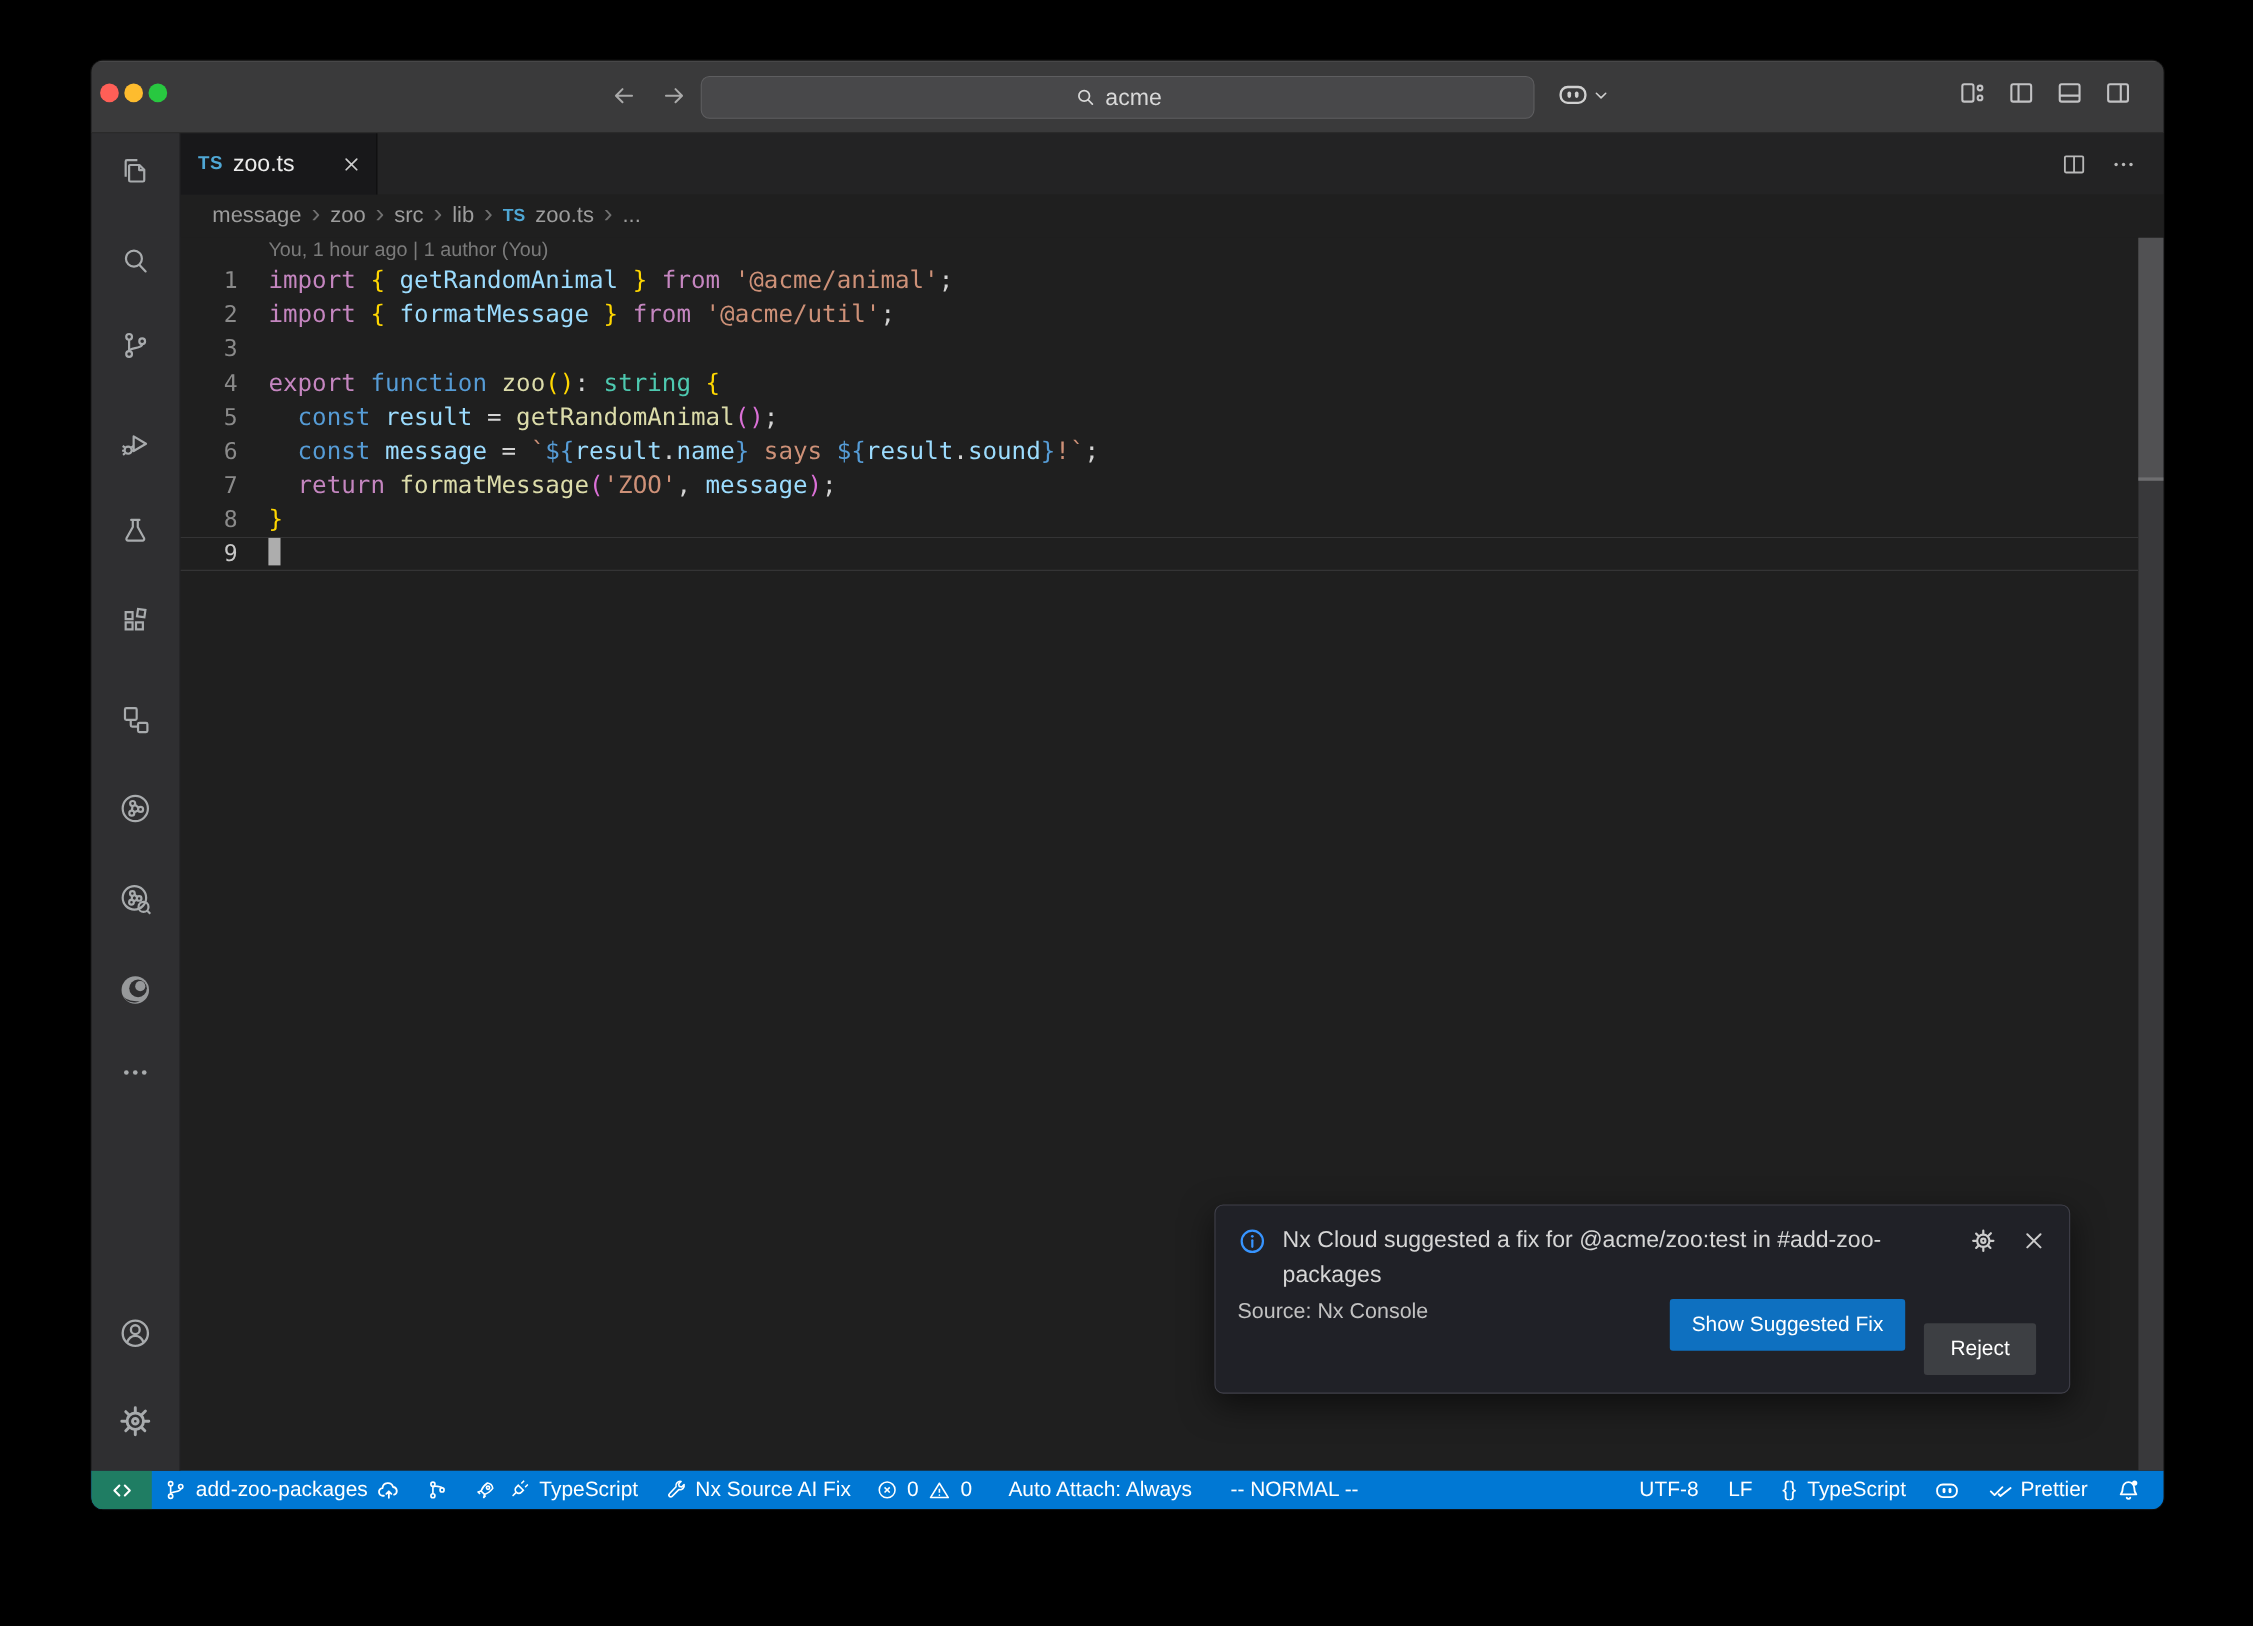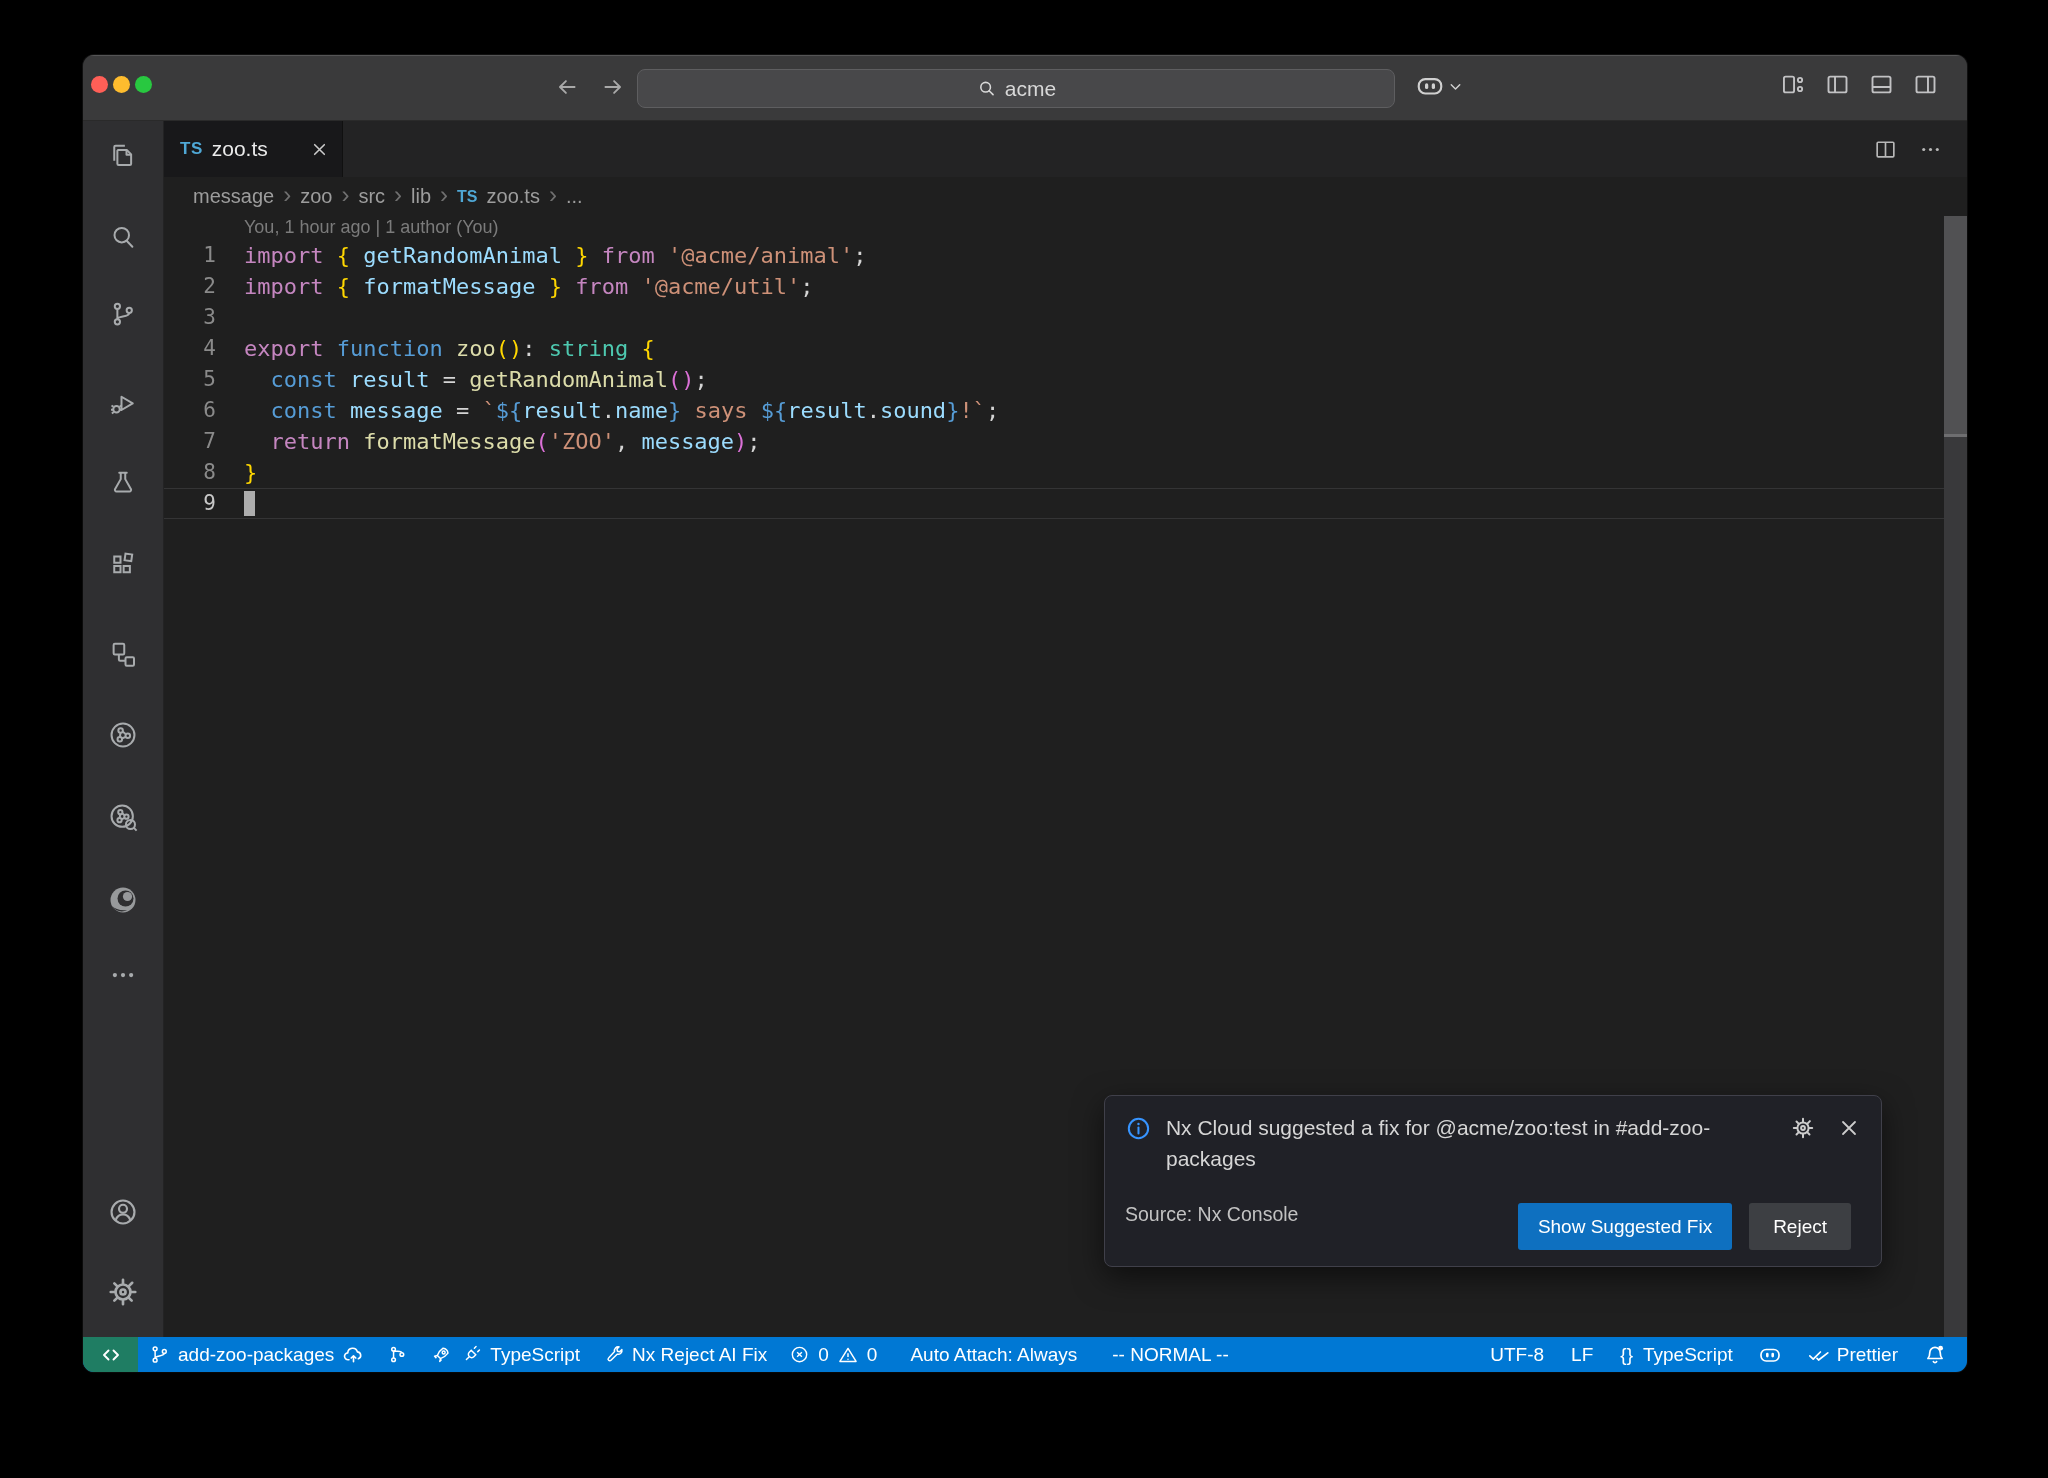--- a/index.html
+++ b/index.html
@@ -63,21 +63,21 @@
     box-shadow:0 10px 30px rgba(0,0,0,.55);}
   .toast-row1{display:flex;gap:14px;align-items:flex-start;}
   .toast-msg{width:612px;color:#d6d6d6;font-size:21px;line-height:31px;}
   .toast-icons{margin-left:auto;display:flex;gap:22px;color:#cccccc;padding-top:4px;}
   .toast-row2{position:absolute;left:20px;right:30px;bottom:16px;display:flex;align-items:flex-start;}
   .toast-source{color:#c2c2c2;font-size:19.5px;}
   .toast-btns{margin-left:auto;display:flex;gap:17px;}
   .btn{height:47px;display:flex;align-items:center;justify-content:center;font-size:19px;border-radius:3px;
     padding:0 18px;color:#fff;border:none;font-family:Liberation Sans, sans-serif;}
   .btn-primary{background:#0e70c0;padding:0 20px;}
-  .btn-secondary{background:#3d3f43;padding:12px 24px;}
+  .btn-secondary{background:#3d3f43;padding:12px 24px;margin-top:22px;}
   svg{display:block;}
 </style>
 </head>
 <body>
 
 <svg width="0" height="0" style="position:absolute">
   <defs>
     <symbol id="sym-gear" viewBox="0 0 24 24">
       <g fill="none" stroke="currentColor" stroke-width="2" stroke-linecap="round">
         <circle cx="12" cy="12" r="5.6"></circle>
@@ -352,21 +352,21 @@
       <svg width="22" height="22" viewBox="0 0 24 24" fill="none" stroke="currentColor" stroke-width="1.6" stroke-linecap="round">
           <path d="M12.2 6.8l5 5-2.1 2.1a3.3 3.3 0 0 1-4.7 0l-.3-.3a3.3 3.3 0 0 1 0-4.7z"></path>
           <path d="M15.7 4.6l1.8-1.8 M19.4 8.3l1.8-1.8 M9.6 14.4L7 17"></path>
         </svg>
       <span>TypeScript</span>
     </div>
     <div class="sb-item">
       <svg width="22" height="22" viewBox="0 0 24 24" fill="none" stroke="currentColor" stroke-width="1.6" stroke-linejoin="round">
           <path d="M13.7 8.3a4.2 4.2 0 0 1 5-5.2L16.3 5.5l.6 2.4 2.4.6 2.4-2.4a4.2 4.2 0 0 1-5.2 5L9.8 17.8a1.8 1.8 0 0 1-2.6-2.6z"></path>
         </svg>
-      <span>Nx Reject AI Fix</span>
+      <span>Nx Source AI Fix</span>
     </div>
     <div class="sb-item">
       <svg width="21" height="21" viewBox="0 0 24 24" fill="none" stroke="currentColor" stroke-width="1.6">
           <circle cx="12" cy="12" r="8.2"></circle>
           <path d="M9.3 9.3l5.4 5.4 M14.7 9.3l-5.4 5.4"></path>
         </svg>
       <span>0</span>
       <svg width="22" height="22" viewBox="0 0 24 24" fill="none" stroke="currentColor" stroke-width="1.6" stroke-linejoin="round">
           <path d="M12 4.8L20.8 19H3.2z"></path>
           <path d="M12 10.2v4"></path>

